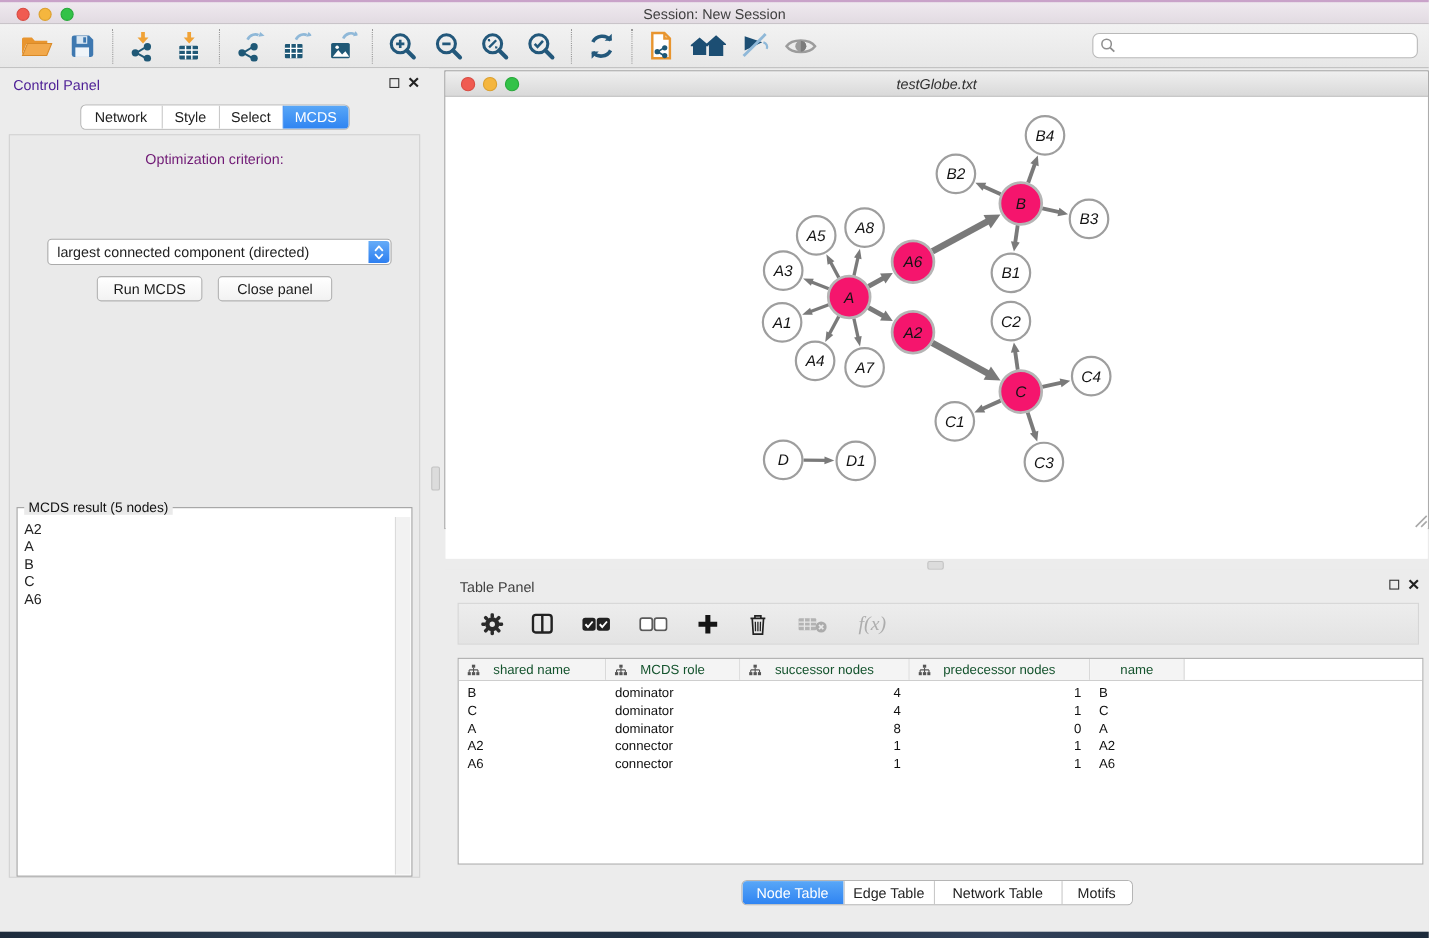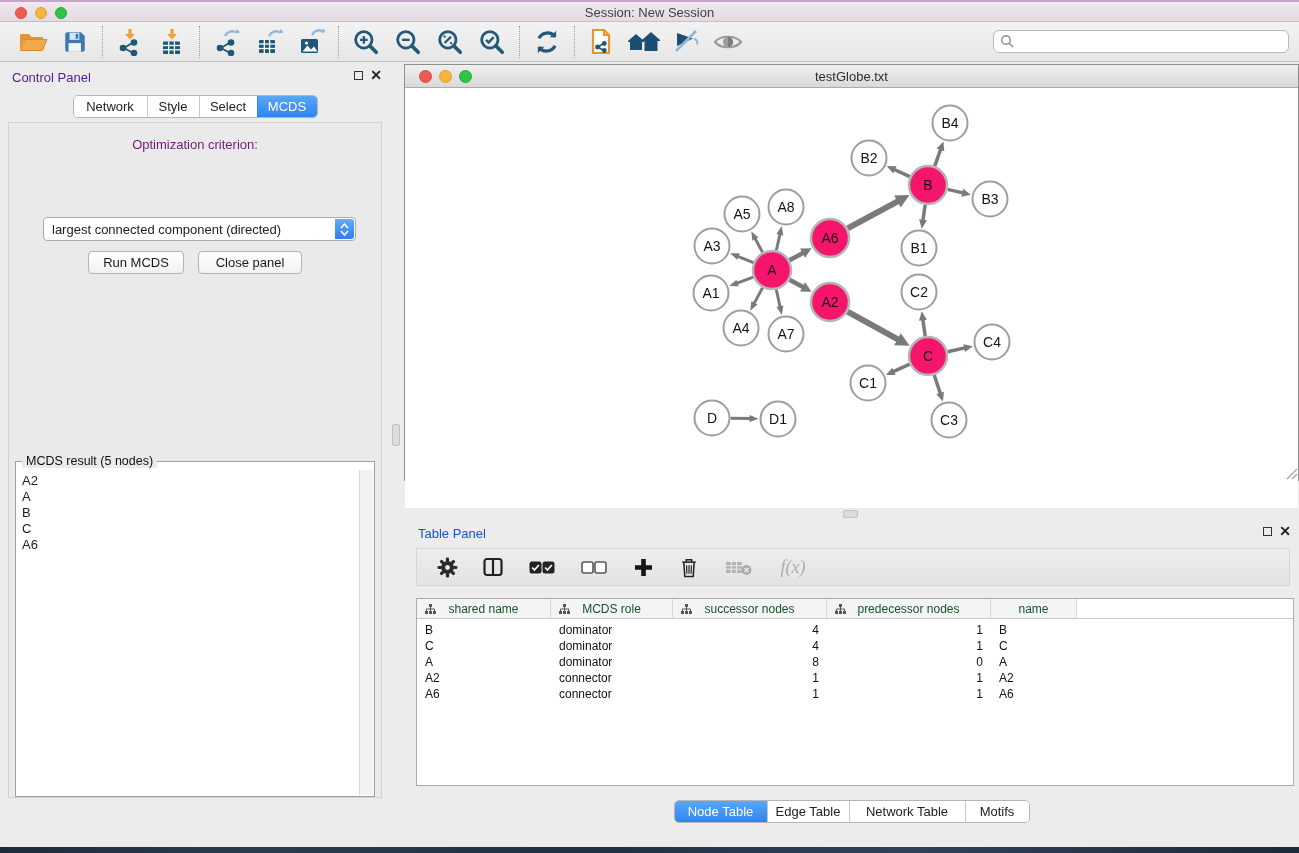--- a/index.html
+++ b/index.html
@@ -57,30 +57,30 @@
   .mcds-list { position:absolute; left:1px; top:8px; right:15px; bottom:1px; background:#fff; overflow:hidden;
     font-size:13px; padding:3px 0 0 5px; line-height:16px; }
   .mcds-scroll { position:absolute; top:8px; right:1px; bottom:1px; width:14px; background:#F2F2F2; border-left:1px solid #DBDBDB; }
 
   
   .vgrip { position:absolute; left:392px; top:424px; width:8px; height:22px; background:#DCDCDC; border:1px solid #C2C2C2; border-radius:2px; }
   .hgrip { position:absolute; left:843px; top:510px; width:15px; height:8px; background:#DCDCDC; border:1px solid #C2C2C2; border-radius:2px; }
 
   
   .net-window { position:absolute; left:404px; top:64px; width:895px; height:417px;
-    border:1px solid #8f8f8f; background:#fff; }
+    border:1px solid #8f8f8f; background:#fff;font-style:italic; }
   .net-titlebar { position:relative; height:23px; background:linear-gradient(#EFEFEF,#D9D9D9); border-bottom:1px solid #ABABAB; }
   .net-titlebar .title { position:absolute; left:0; right:0; top:4px; text-align:center; font-size:13px; color:#2e2e2e; }
   .net-titlebar .tl { width:13px; height:13px; top:5px; }
   .net-canvas { position:absolute; left:0; top:23px; width:893px; height:420px; background:#fff; overflow:hidden; }
   .resize-corner { position:absolute; right:0; bottom:0; }
 
   
   .table-panel { position:absolute; left:404px; top:518px; width:895px; height:300px; background:#ECECEC; }
-  .tp-title { position:absolute; left:14px; top:8px; font-size:13px; color:#1d4ed8; }
+  .tp-title { position:absolute; left:14px; top:8px; font-size:13px; color:#404040; }
   .tp-toolbar { position:absolute; left:12px; top:30px; width:874px; height:38px;
     background:linear-gradient(#EDEDED,#E3E3E3); border:1px solid #D6D6D6; display:flex; align-items:center; gap:22px; padding-left:18px; }
   .tp-toolbar .ticon { display:flex; align-items:center; justify-content:center; width:24px; height:24px; }
   .fx { font-family:"Liberation Serif", serif; font-style:italic; font-size:18px; color:#ADADAD; }
   .data-table { position:absolute; left:12px; top:80px; width:878px; height:188px; background:#fff; border:1px solid #ABABAB; overflow:hidden; }
   .dt-header { display:flex; height:20px; border-bottom:1px solid #C9C9C9; font-size:12px; color:#14532d; }
   .dt-header .hcell { background:#F4F4F4; border-right:1px solid #D9D9D9; display:flex; align-items:center; justify-content:center; gap:6px; position:relative; }
   .dt-header .hcell .hicon { position:absolute; left:8px; top:5px; }
   .dt-header .hfill { background:#fff; flex:1; }
   .dt-row { display:flex; height:16px; font-size:12px; color:#111; align-items:center; }

